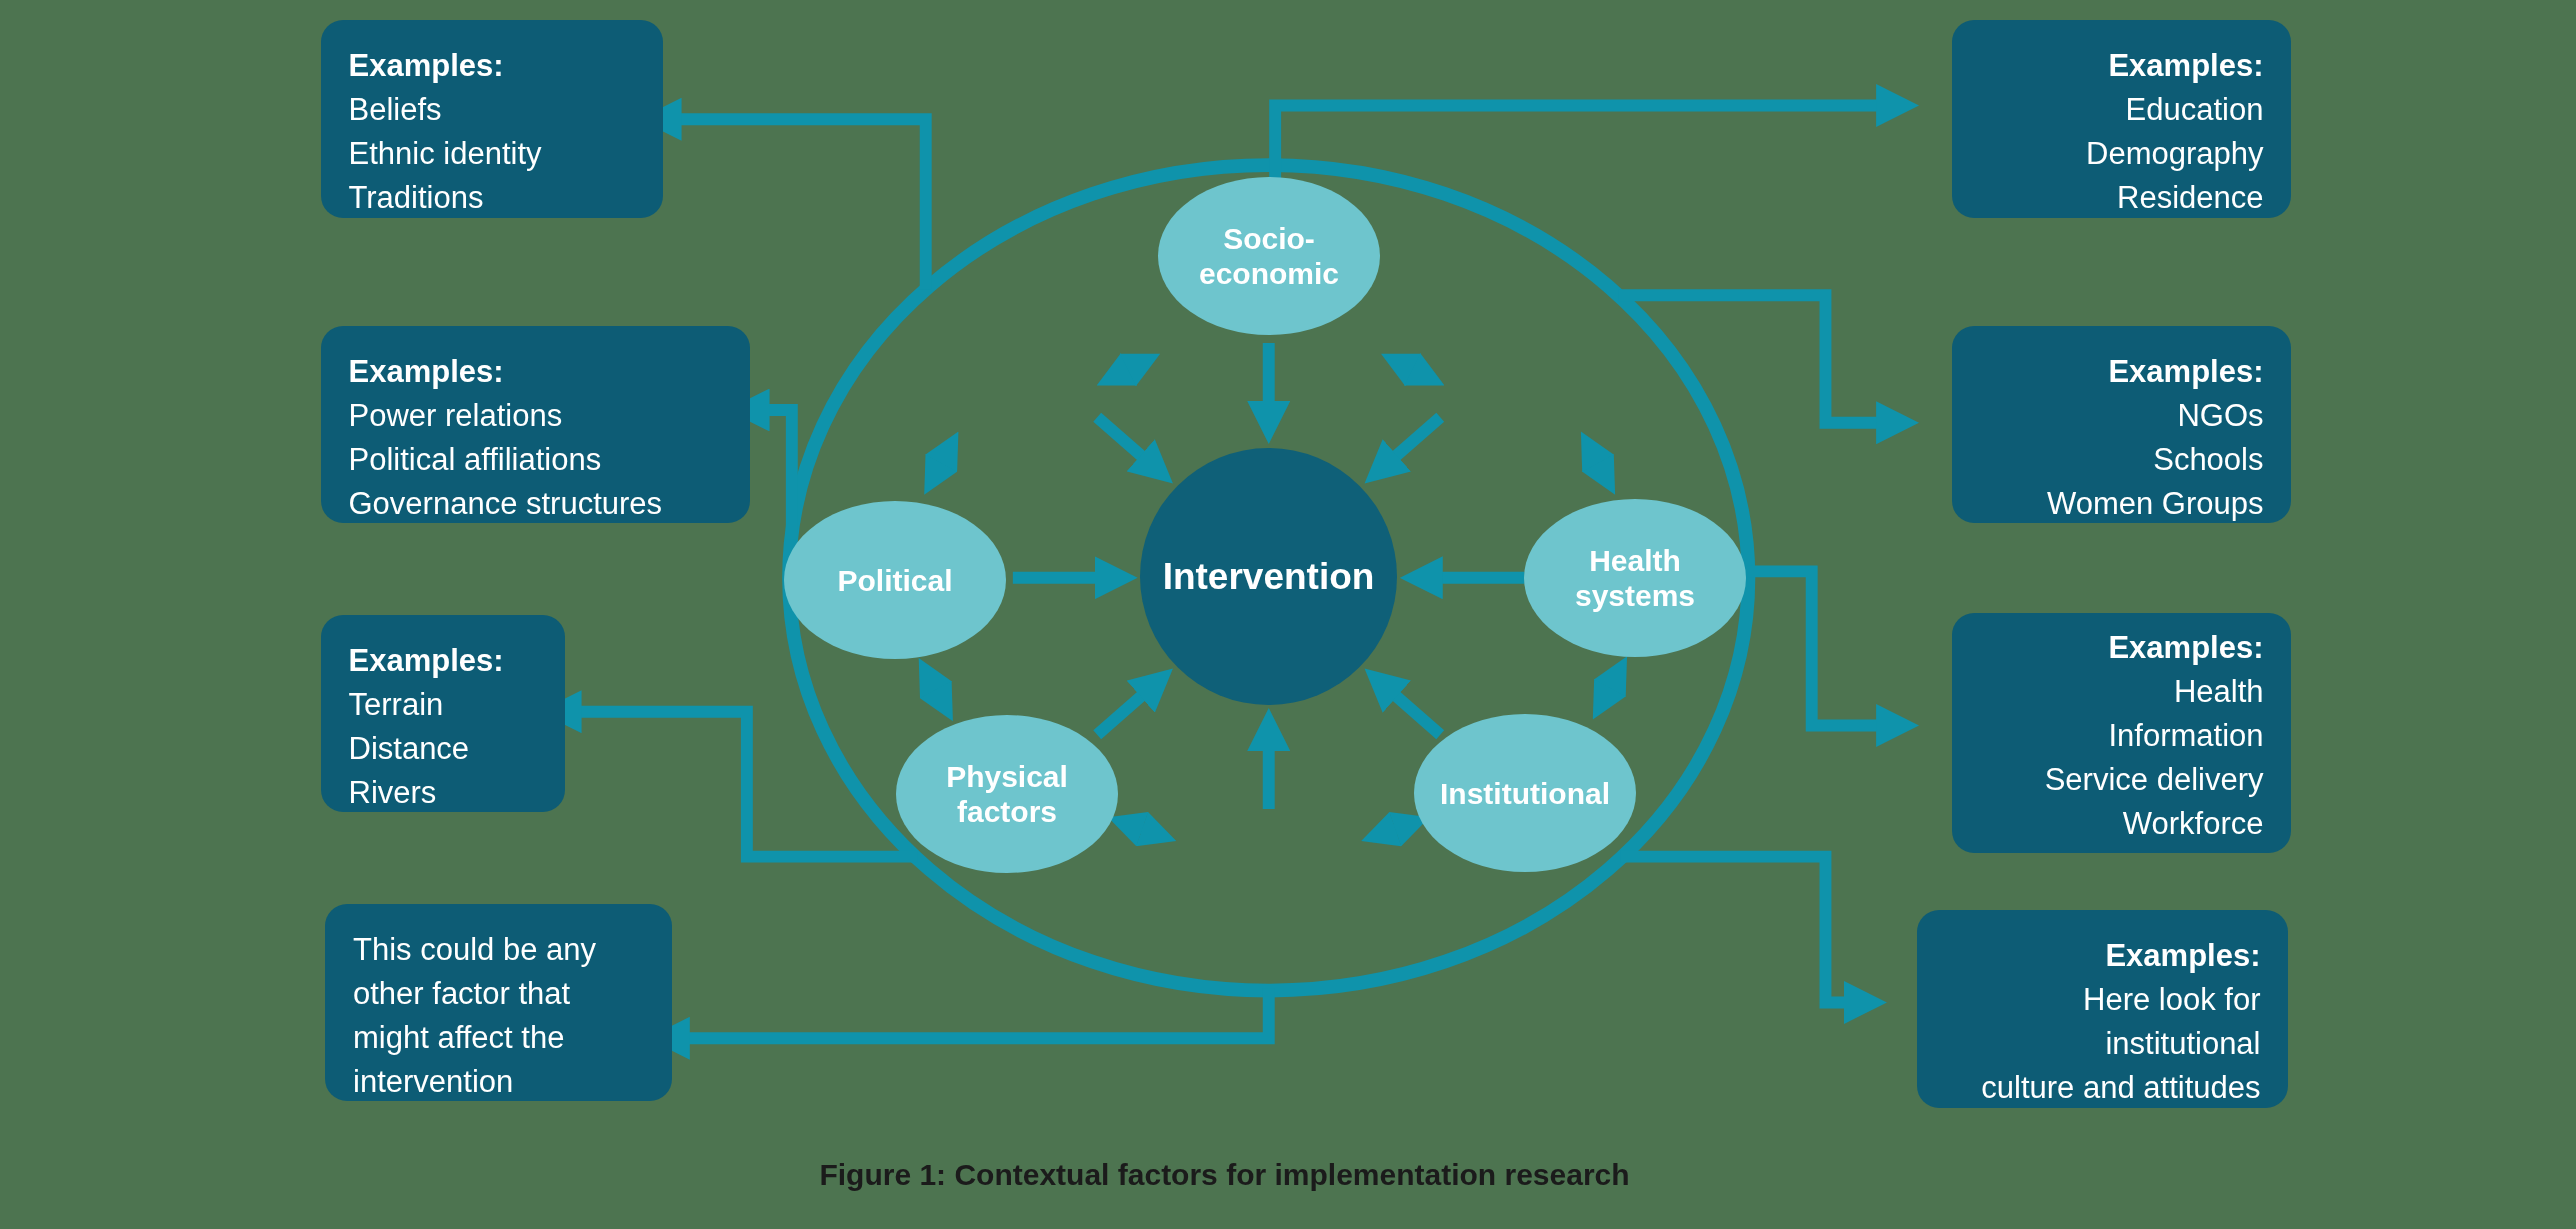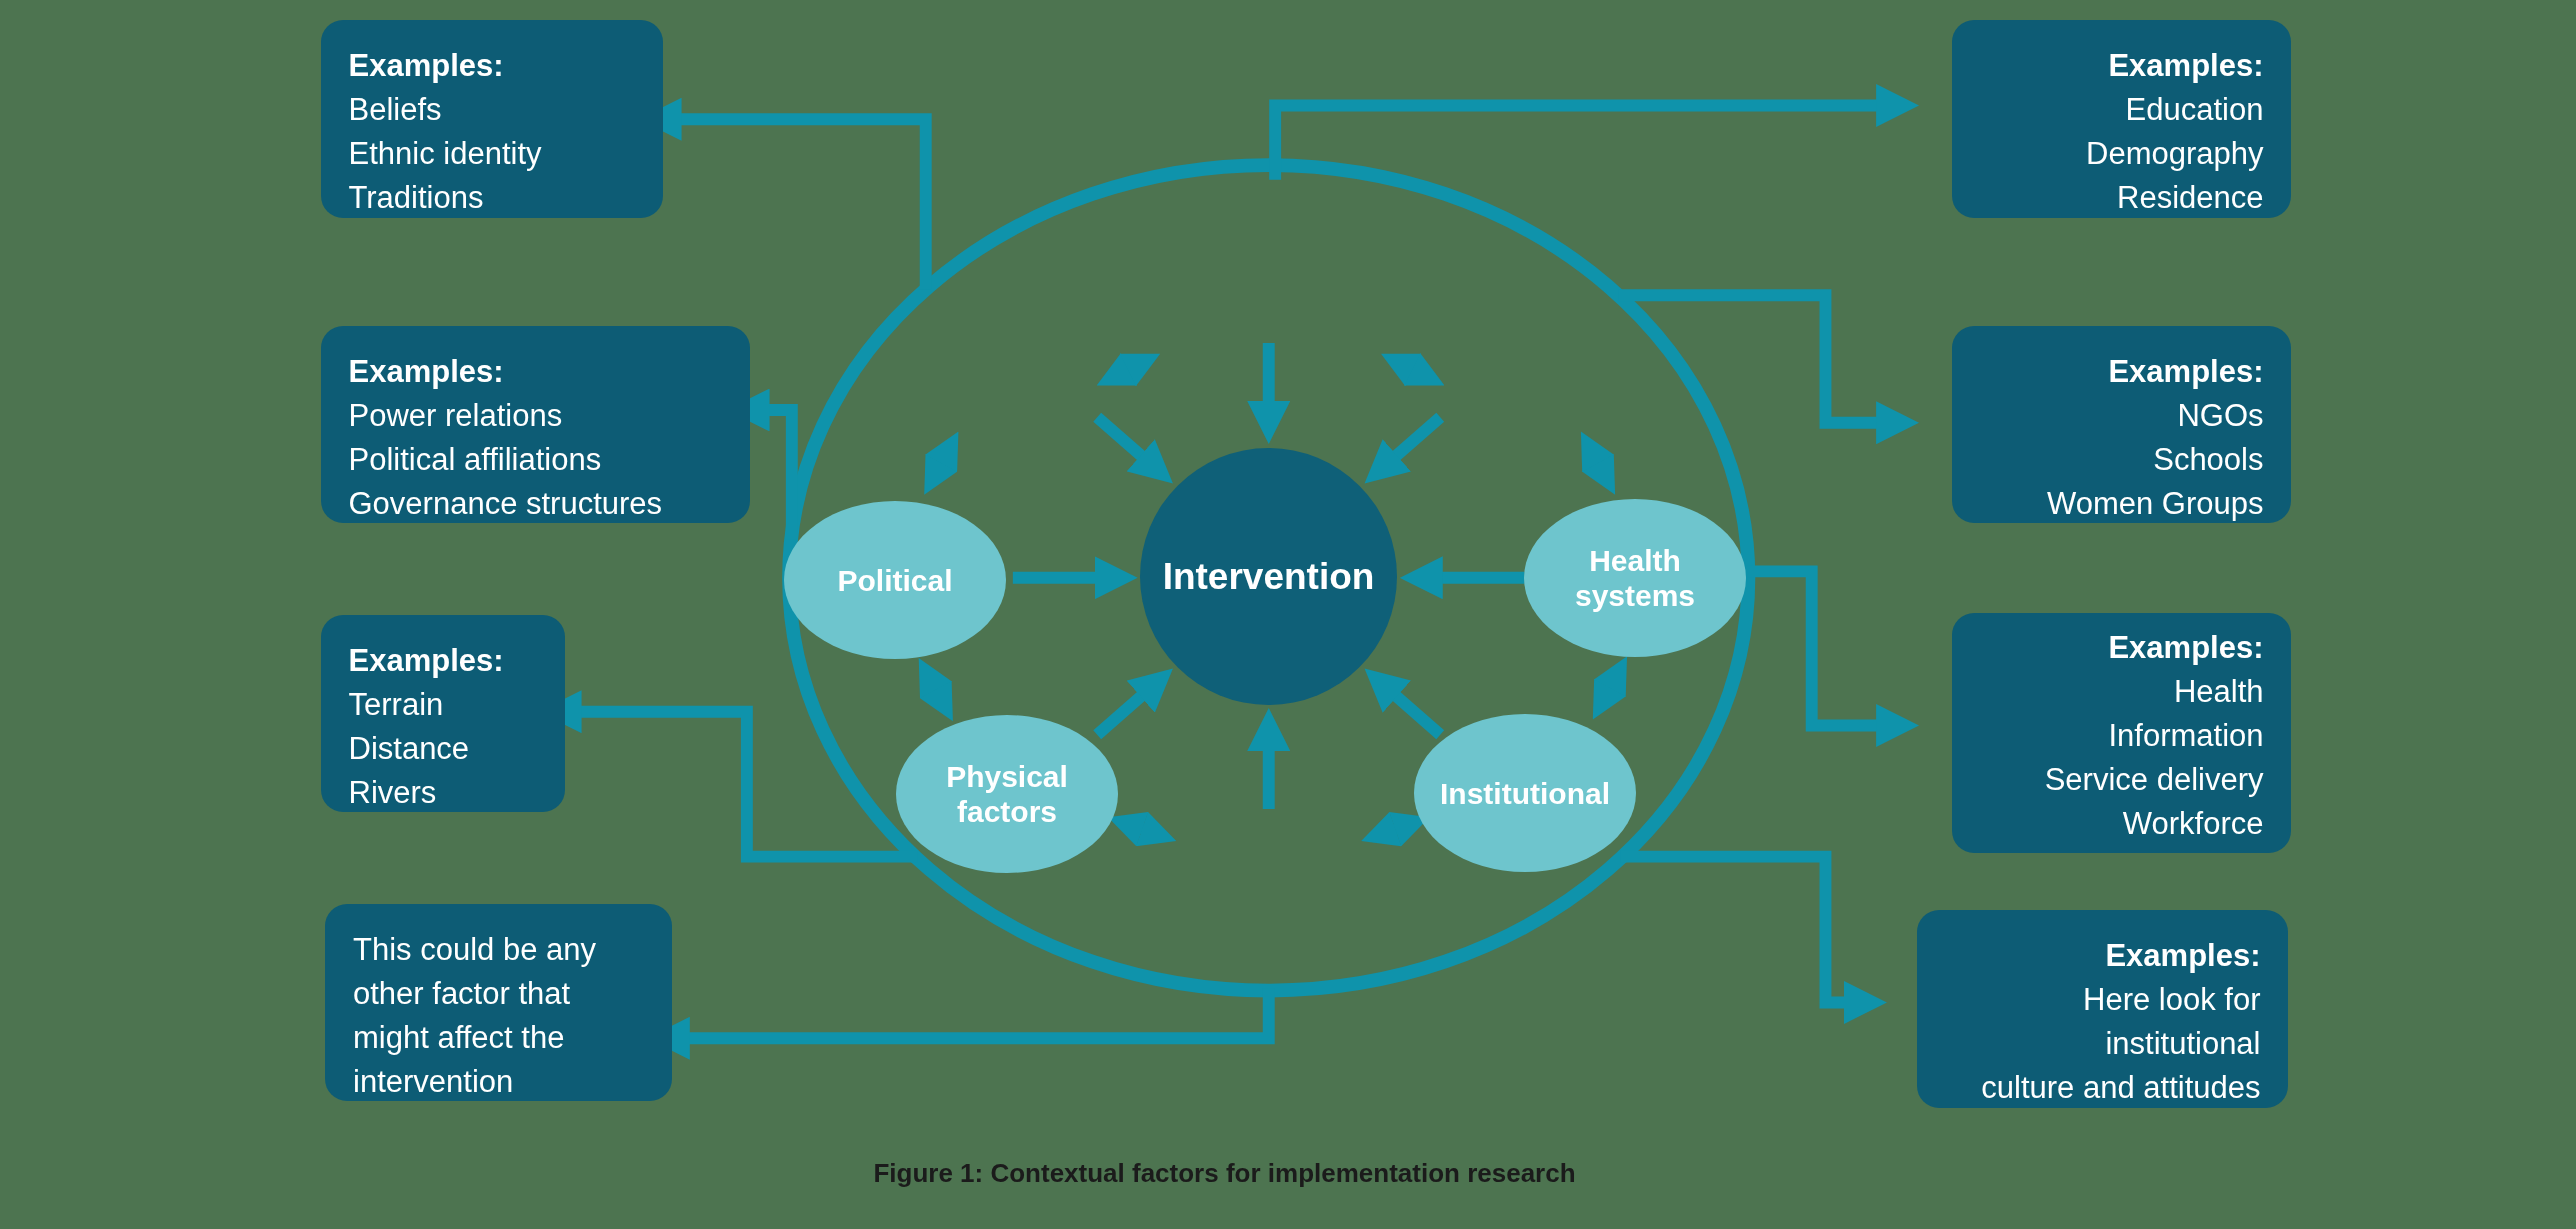--- a/index.html
+++ b/index.html
@@ -37,21 +37,21 @@
   .center-circle{
     position:absolute;
     left:1140px;top:448px;width:257px;height:257px;
     background:#0f6078;border-radius:50%;
     display:flex;align-items:center;justify-content:center;
     color:#ffffff;font-weight:bold;font-size:37px;
   }
   .caption{
     position:absolute;left:0;top:1158px;width:2449px;
     text-align:center;
-    color:#1b1b1b;font-weight:bold;font-size:26px;
+    color:#1b1b1b;font-weight:bold;font-size:30px;
   }
 </style>
 </head>
 <body>
 
 <div class="stage">
 
   <svg class="lines" width="2576" height="1229" viewBox="0 0 2808 1340">
     <defs>
       <marker id="ah" viewBox="0 0 10 10" refX="7" refY="5" markerWidth="3.6" markerHeight="3.6" orient="auto-start-reverse" markerUnits="strokeWidth">
@@ -82,20 +82,22 @@
     <path d="M1206 415 L1254 391" stroke="#0f93ab" stroke-width="11" marker-start="url(#ah)" marker-end="url(#ah)"></path>
     <path d="M1516 391 L1564 415" stroke="#0f93ab" stroke-width="11" marker-start="url(#ah)" marker-end="url(#ah)"></path>
     <path d="M1013 529 L1039 481" stroke="#0f93ab" stroke-width="11" marker-start="url(#ah)" marker-end="url(#ah)"></path>
     <path d="M1729 481 L1755 529" stroke="#0f93ab" stroke-width="11" marker-start="url(#ah)" marker-end="url(#ah)"></path>
     <path d="M1007 728 L1033 776" stroke="#0f93ab" stroke-width="11" marker-start="url(#ah)" marker-end="url(#ah)"></path>
     <path d="M1742 774 L1768 726" stroke="#0f93ab" stroke-width="11" marker-start="url(#ah)" marker-end="url(#ah)"></path>
     <path d="M1219 895 L1271 913" stroke="#0f93ab" stroke-width="11" marker-start="url(#ah)" marker-end="url(#ah)"></path>
     <path d="M1495 913 L1547 895" stroke="#0f93ab" stroke-width="11" marker-start="url(#ah)" marker-end="url(#ah)"></path>
   </svg>
 
+  <div class="factor pre" style="left:1158px;top:177px;">Socio-
+economic</div>
   <div class="factor" style="left:784px;top:501px;">Political</div>
   <div class="factor pre" style="left:1524px;top:499px;">Health
 systems</div>
   <div class="factor pre" style="left:896px;top:715px;">Physical
 factors</div>
   <div class="factor" style="left:1414px;top:714px;">Institutional</div>
 
   <div class="center-circle">
     <span>Intervention</span>
   </div>

